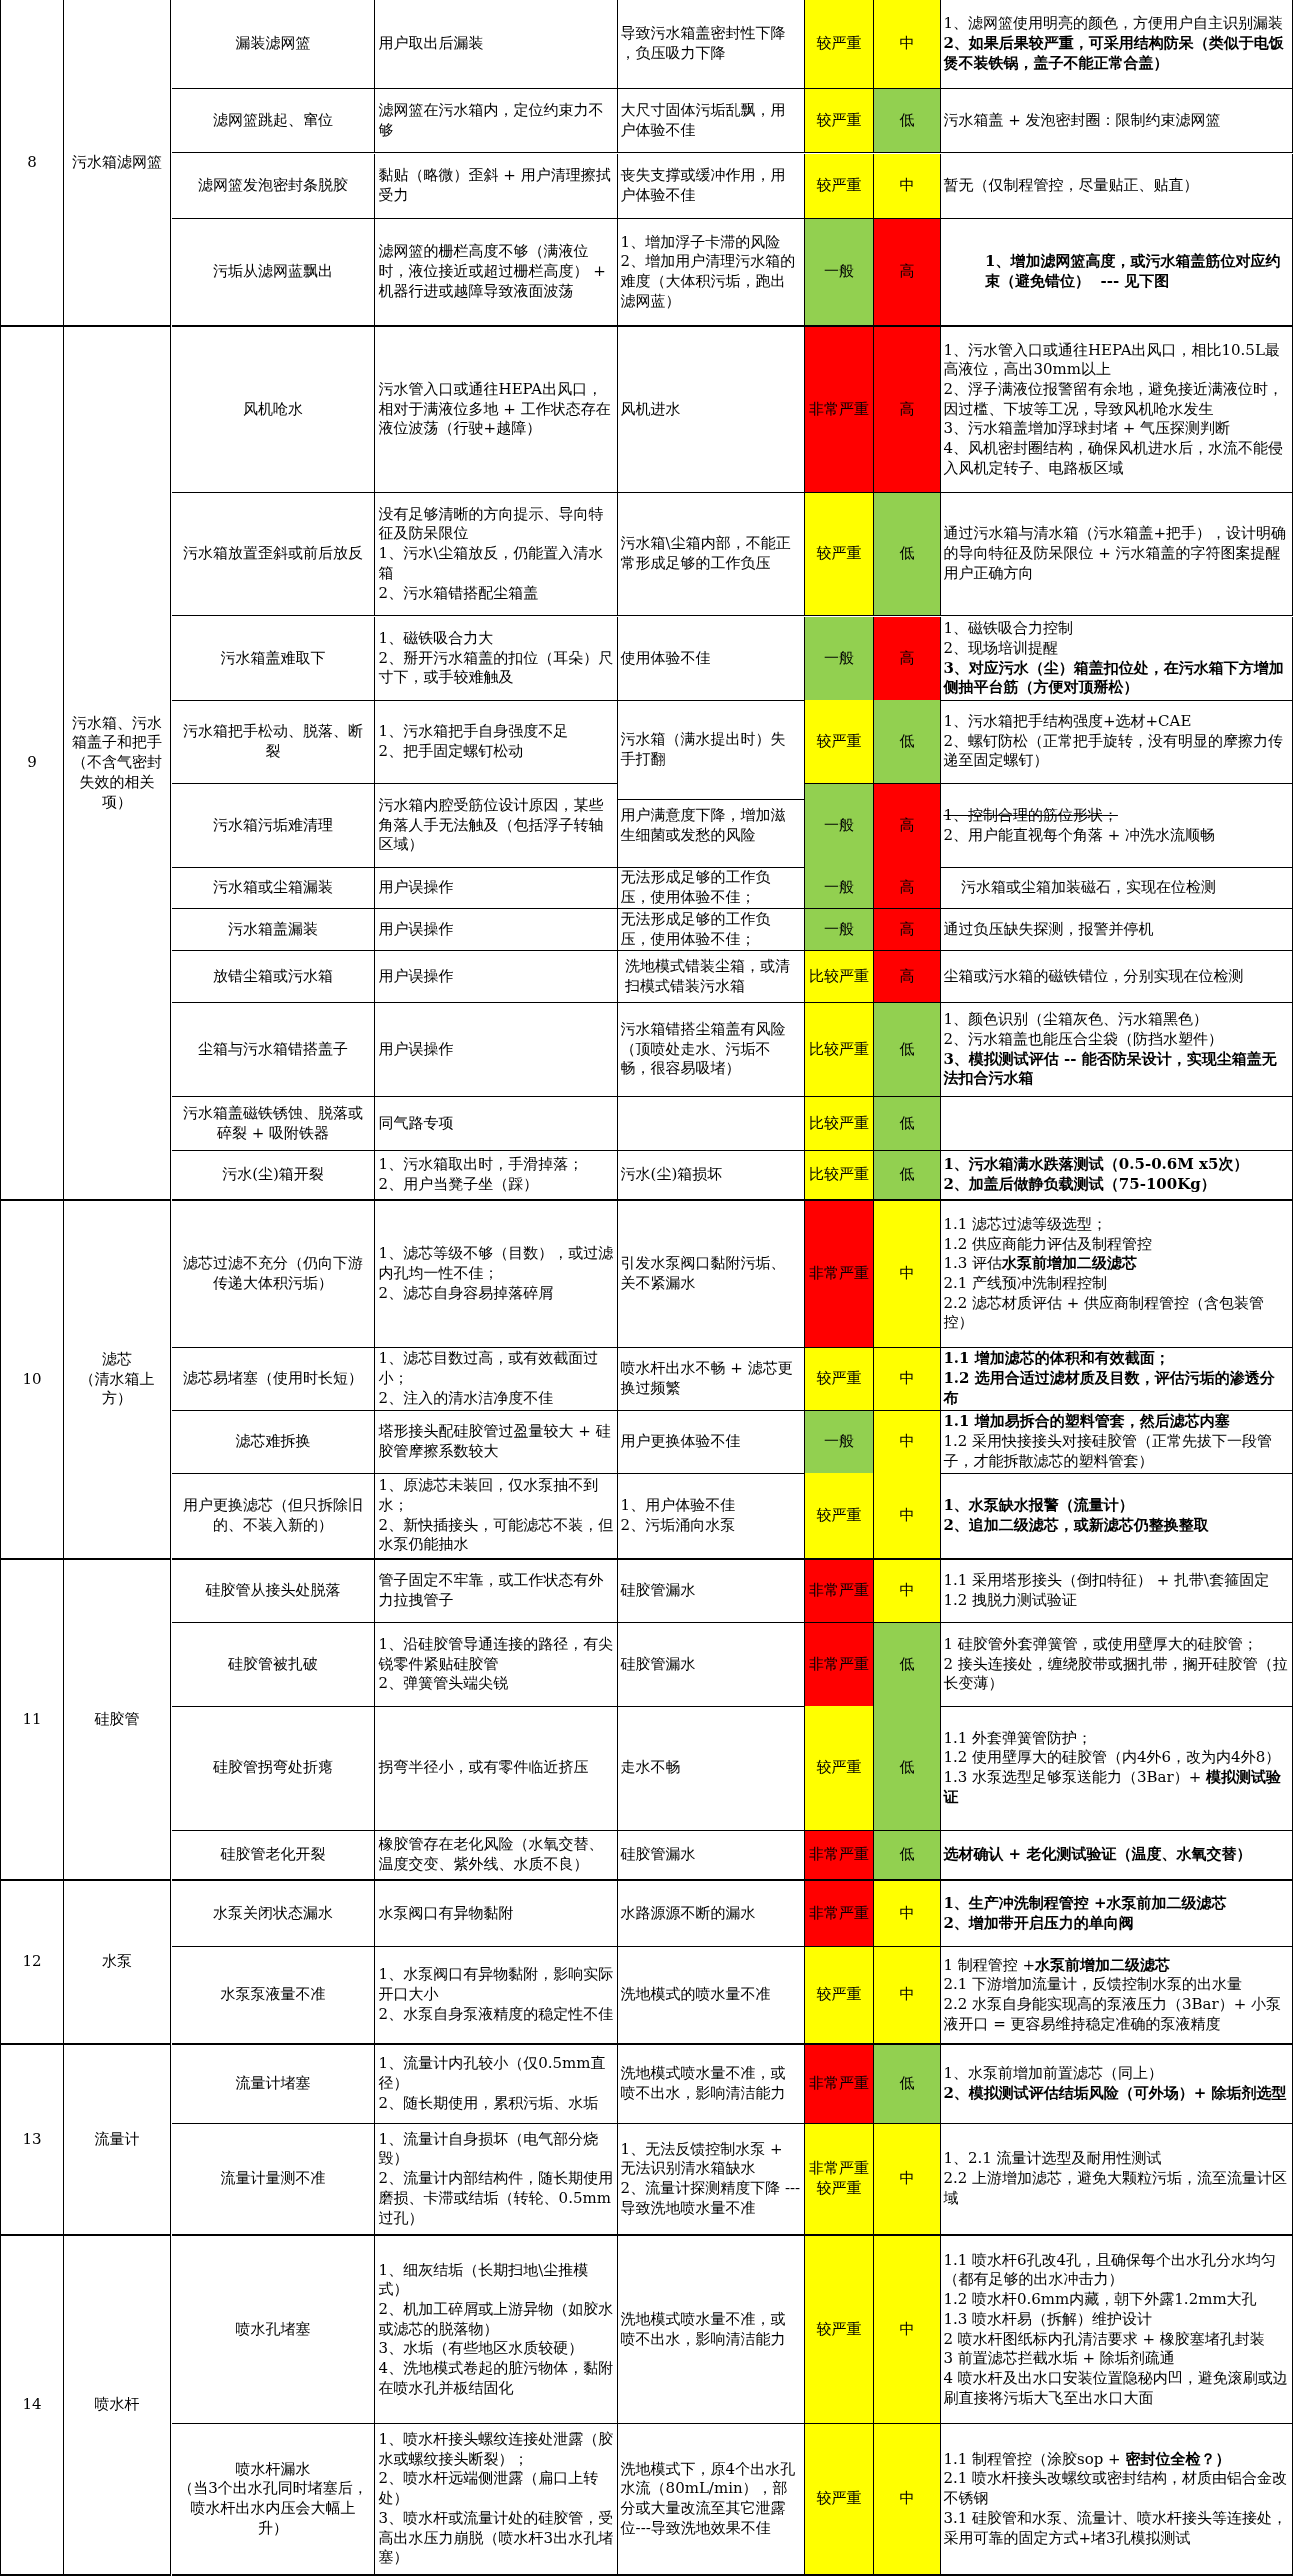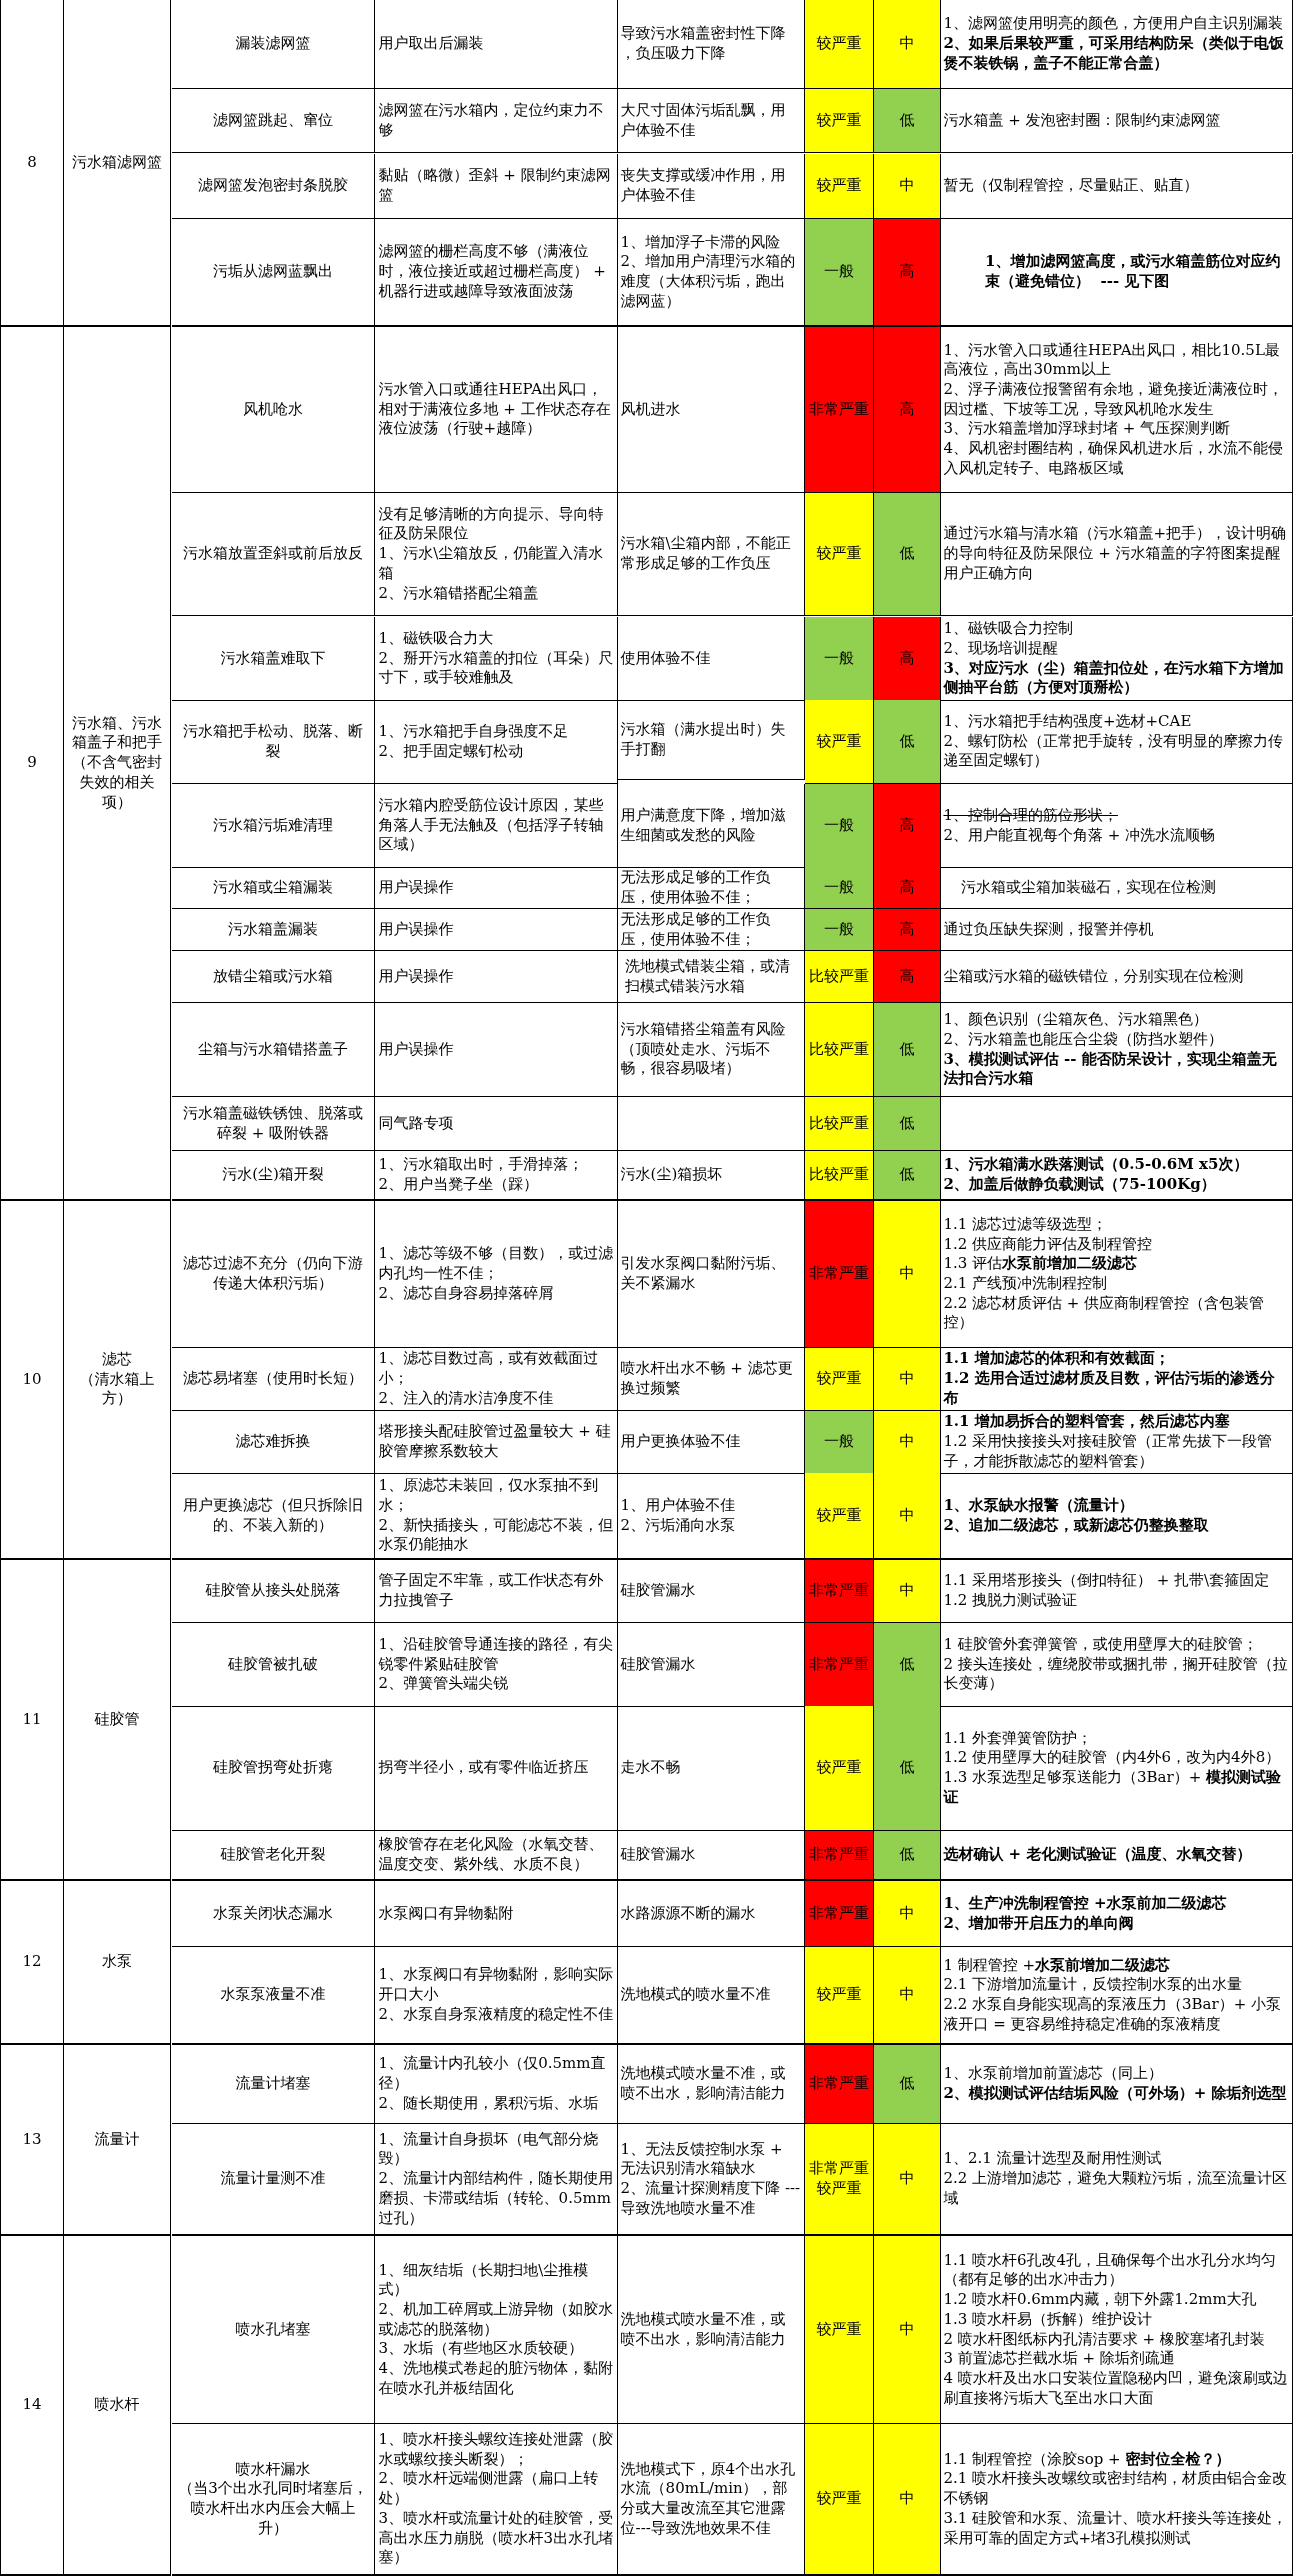--- a/index.html
+++ b/index.html
@@ -65,21 +65,21 @@
     <div class="cell c-risk bg-green" style="left: 874px; width: 67px; top: 89px; height: 64px;">
       <div class="txt">低</div>
     </div>
     <div class="cell c-mit" style="left: 941px; width: 352px; top: 89px; height: 64px;">
       <div class="txt"><div class="">污水箱盖 + 发泡密封圈：限制约束滤网篮</div></div>
     </div>
     <div class="cell c-mode" style="left: 172px; width: 203px; top: 154px; height: 65px;">
       <div class="txt">滤网篮发泡密封条脱胶</div>
     </div>
     <div class="cell c-cause" style="left: 375px; width: 243px; top: 154px; height: 65px;">
-      <div class="txt">黏贴（略微）歪斜 + 限制约束滤网篮</div>
+      <div class="txt">黏贴（略微）歪斜 + 用户清理擦拭受力</div>
     </div>
     <div class="cell c-effect" style="left: 617px; width: 188px; top: 154px; height: 65px;">
       <div class="txt">丧失支撑或缓冲作用，用户体验不佳</div>
     </div>
     <div class="cell c-sev bg-yellow" style="left: 805px; width: 69px; top: 154px; height: 65px;">
       <div class="txt">较严重</div>
     </div>
     <div class="cell c-risk bg-yellow" style="left: 874px; width: 67px; top: 154px; height: 65px;">
       <div class="txt">中</div>
     </div>
@@ -168,21 +168,21 @@
     <div class="cell c-mit" style="left: 941px; width: 352px; top: 617px; height: 84px;">
       <div class="txt"><div class="">1、磁铁吸合力控制</div><div class="">2、现场培训提醒</div><div class="b">3、对应污水（尘）箱盖扣位处，在污水箱下方增加侧抽平台筋（方便对顶掰松）</div></div>
     </div>
     <div class="cell c-mode" style="left: 172px; width: 203px; top: 700px; height: 84px;">
       <div class="txt">污水箱把手松动、脱落、断裂</div>
     </div>
     <div class="cell c-cause" style="left: 375px; width: 243px; top: 700px; height: 84px;">
       <div class="txt">1、污水箱把手自身强度不足
 2、把手固定螺钉松动</div>
     </div>
-    <div class="cell c-effect" style="left: 617px; width: 188px; top: 700px; height: 80px;">
+    <div class="cell c-effect" style="left: 617px; width: 188px; top: 700px; height: 100px;">
       <div class="txt">污水箱（满水提出时）失手打翻</div>
     </div>
     <div class="cell c-sev bg-yellow" style="left: 805px; width: 69px; top: 700px; height: 84px;">
       <div class="txt">较严重</div>
     </div>
     <div class="cell c-risk bg-green" style="left: 874px; width: 67px; top: 700px; height: 84px;">
       <div class="txt">低</div>
     </div>
     <div class="cell c-mit" style="left: 941px; width: 352px; top: 700px; height: 84px;">
       <div class="txt"><div class="">1、污水箱把手结构强度+选材+CAE</div><div class="">2、螺钉防松（正常把手旋转，没有明显的摩擦力传递至固定螺钉）</div></div>

